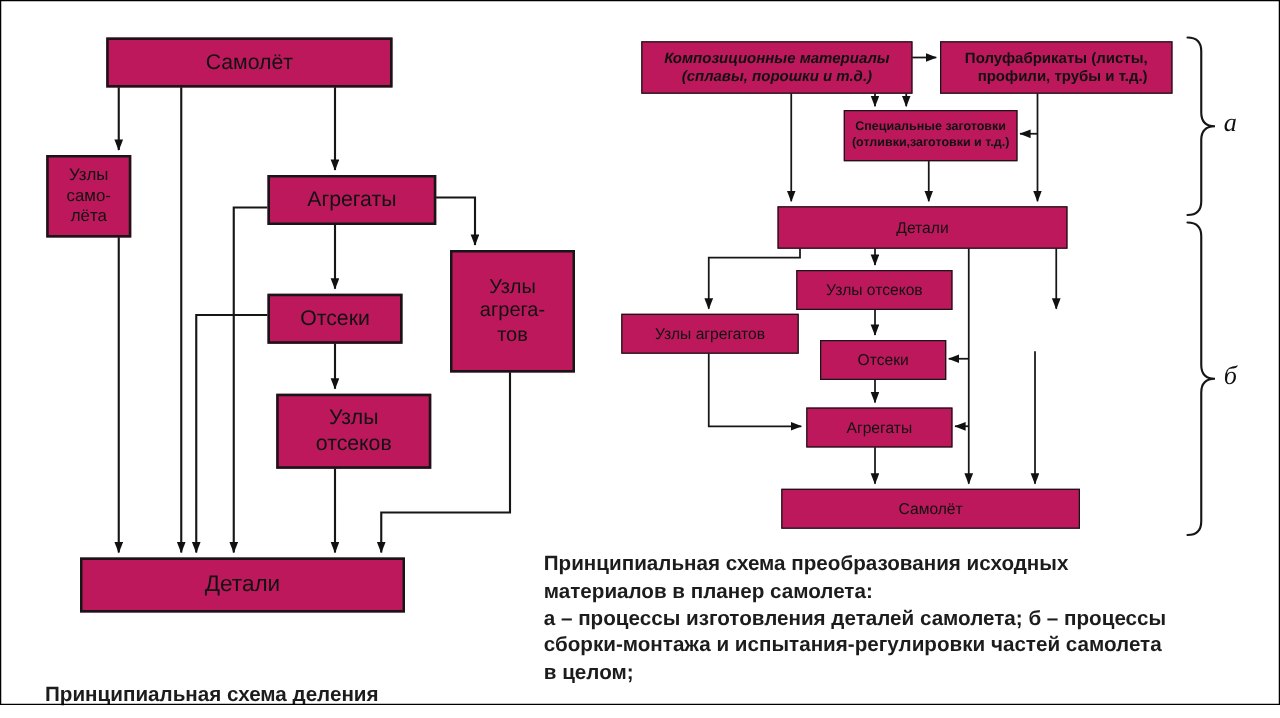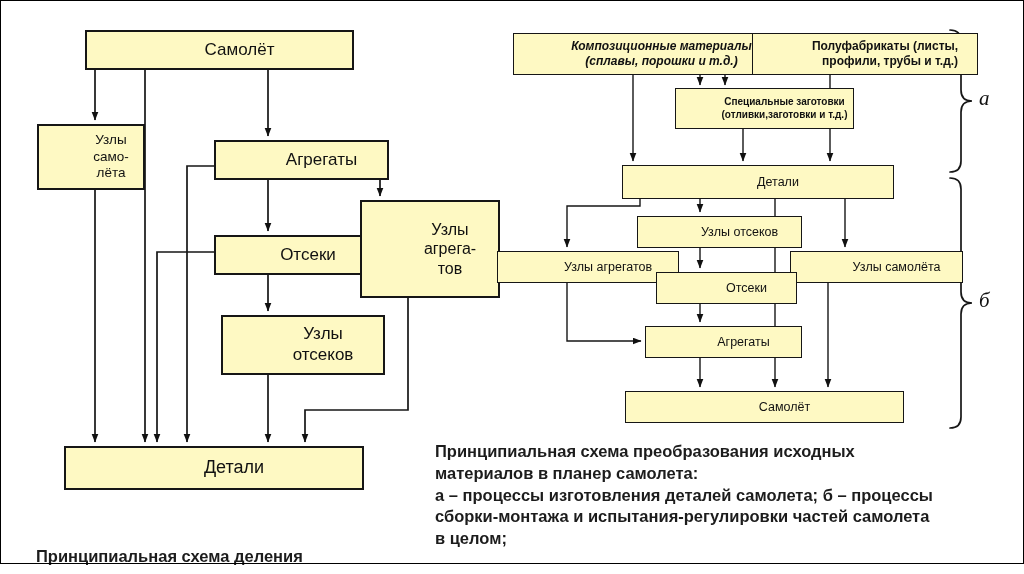--- a/index.html
+++ b/index.html
@@ -5,22 +5,22 @@
 <style>
   html,body{margin:0;padding:0;background:#ffffff;}
   .slide{
     position:relative;width:1024px;height:574px;background:#fff;
     font-family:"Liberation Sans","DejaVu Sans",sans-serif;color:#000;overflow:hidden;
   }
   .frame{position:absolute;left:0;top:0;width:1022px;height:562px;border:1px solid #000;pointer-events:none;}
   .overlay{position:absolute;left:0;top:0;width:1024px;height:574px;pointer-events:none;}
   .node{
     position:absolute;display:flex;align-items:center;justify-content:center;
-    text-align:center;background:#fef9c3;border:2px solid #161616;
-    white-space:pre-line;line-height:1.22;color:#111;padding-left:40px;
+    text-align:center;background:#be185d;border:2px solid #161616;
+    white-space:pre-line;line-height:1.22;color:#111;
   }
   .ln{font-size:17px;}
   .ln-small{font-size:13.5px;}
   .rn{border-width:1.5px;font-size:12.5px;line-height:1.2;}
   .rm{border-width:1.5px;font-size:12px;font-weight:bold;line-height:1.25;}
   .rm-small{font-size:10px;}
   .caption{
     position:absolute;font-weight:bold;text-align:left;color:#1c1c1c;
     white-space:pre-line;font-size:16.5px;line-height:1.32;
   }
@@ -112,21 +112,20 @@
 
   <div class="node rm rm-small" style="left:675px;top:88px;width:137px;height:39px;">Специальные заготовки
 (отливки,заготовки и т.д.)</div>
 
   <div class="node rn" style="left:622px;top:165px;width:230px;height:32px;">Детали</div>
 
   <div class="node rn" style="left:637px;top:216px;width:123px;height:30px;">Узлы отсеков</div>
 
   <div class="node rn" style="left:497px;top:251px;width:140px;height:30px;">Узлы агрегатов</div>
 
-  <div class="node rn" style="left:790px;top:251px;width:131px;height:30px;">Узлы самолёта</div>
 
   <div class="node rn" style="left:656px;top:272px;width:99px;height:30px;">Отсеки</div>
 
   <div class="node rn" style="left:645px;top:326px;width:115px;height:30px;">Агрегаты</div>
 
   <div class="node rn" style="left:625px;top:391px;width:237px;height:30px;">Самолёт</div>
 
   <span class="bracket-label" style="left:979px;top:86px;">а</span>
 
   <span class="bracket-label" style="left:979px;top:288px;">б</span>

